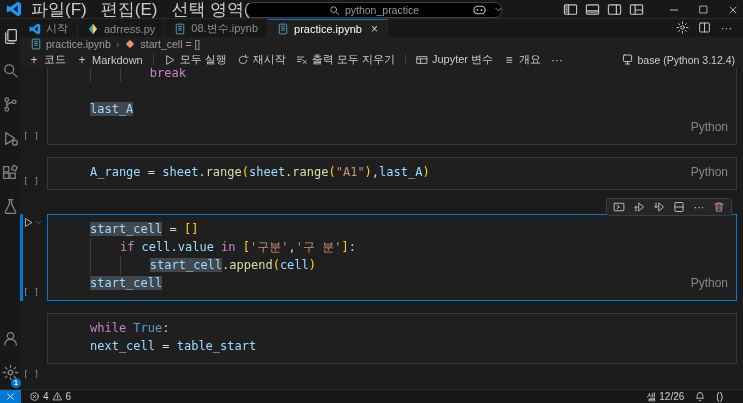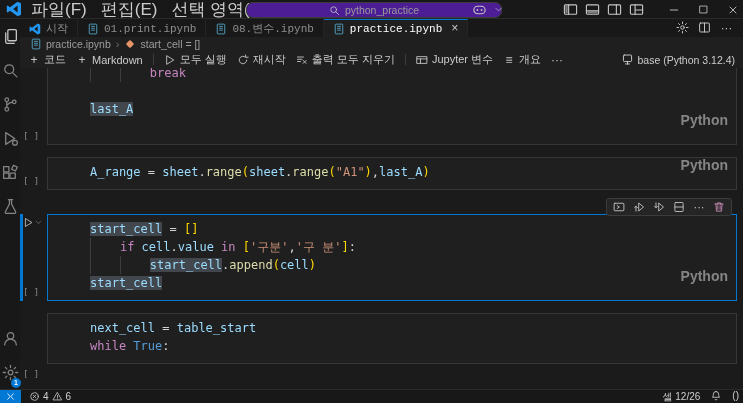--- a/index.html
+++ b/index.html
@@ -10,21 +10,21 @@
   .ico svg{width:100%;height:100%;display:block;}
   .i9{width:9px;height:9px}.i11{width:11px;height:11px}.i12{width:12px;height:12px}
   .i13{width:13px;height:13px}.i15{width:15px;height:15px}.i16{width:16px;height:16px}
 
   
   .titlebar{position:relative;height:19px;background:#181818;display:flex;align-items:center;
             padding:0 6px;gap:2px;border-bottom:1px solid #2a2a2a;box-sizing:border-box;}
   .menus{display:flex;align-items:center;}
   .menu-item{padding:0 7px;font-size:17px;color:#cccccc;cursor:default;}
   .nav{color:#b0b0b0;font-size:12px;padding:0 5px;}
-  .cmd{position:absolute;left:246px;top:2px;width:254px;height:14px;background:#4c1d95;
+  .cmd{position:absolute;left:246px;top:2px;width:254px;height:14px;background:#000000;
        border:1px solid #3d3d3d;border-radius:7px;display:flex;align-items:center;
        justify-content:center;gap:5px;color:#9a9a9a;font-size:10.5px;}
   .tb-right{position:absolute;right:4px;top:0;height:19px;display:flex;align-items:center;gap:8px;}
   .tb-right .grp{display:flex;align-items:center;gap:7px;}
   .wc{color:#c5c5c5;}
 
   
   .mainrow{display:flex;height:370px;}
   .abar{width:20px;background:#181818;display:flex;flex-direction:column;align-items:center;
         flex-shrink:0;}
@@ -32,21 +32,21 @@
            color:#848484;position:relative;}
   .ab-item .ico{width:17px;height:17px;color:#848484;}
   .ab-item.first .ico{color:#c8c8c8;}
   .ab-bottom{margin-top:auto;}
   .badge{position:absolute;right:-1px;bottom:1px;background:#0078d4;color:#fff;border-radius:50%;
          width:10px;height:10px;font-size:7px;line-height:10px;text-align:center;font-weight:bold;}
   .editorcol{flex:1;display:flex;flex-direction:column;min-width:0;}
 
   
   .tabstrip{height:18px;background:#181818;display:flex;align-items:stretch;}
-  .tabs{display:flex;font-family:Liberation Mono, monospace;}
+  .tabs{display:flex;}
   .tab{display:flex;align-items:center;gap:5px;padding:0 9px;font-size:11px;color:#8f8f8f;
        background:#181818;border-right:1px solid #252526;border-top:1px solid transparent;
        white-space:nowrap;box-sizing:border-box;}
   .tab .ico{width:12px;height:12px;}
   .tab.active{background:#1f1f1f;color:#ffffff;border-top:1px solid #0078d4;}
   .tab-close{margin-left:4px;color:#cccccc;font-size:12px;line-height:1;}
   .ed-actions{margin-left:auto;display:flex;align-items:center;gap:9px;padding:0 10px;}
   .ed-actions .ico{width:13px;height:13px;}
 
   
@@ -74,41 +74,41 @@
   .runbtn{position:absolute;top:3px;left:3px;display:flex;align-items:center;gap:1px;color:#c5c5c5;}
   .runbtn .ico{width:11px;height:11px;}
   .runbtn .chev{width:7px;height:7px;color:#9a9a9a;}
   .cellbox{position:relative;flex:1;background:#1f1f1f;border:1px solid #373737;
            padding:5px 0 8px 26px;min-width:0;}
   .cell-row.active .cellbox{border-color:#0078d4;}
   .cell-row.active::before{content:'';position:absolute;left:0;top:0;bottom:0;width:2.5px;
                            background:#0078d4;}
   .codeline{font-family:"DejaVu Sans Mono",monospace;font-size:12px;line-height:18px;height:18px;
             white-space:pre;padding-left:16px;}
-  .langlabel{position:absolute;right:8px;bottom:16px;font-size:14px;color:#858585;font-weight:bold;}
+  .langlabel{position:absolute;right:8px;bottom:10px;font-size:12px;color:#858585;}
   .celltoolbar{position:absolute;top:-16px;right:5px;background:#252526;border:1px solid #3c3c3c;
                border-radius:3px;display:flex;align-items:center;gap:8px;padding:2px 6px;z-index:5;}
   .ctb-btn{display:inline-flex;}
   .ctb-btn .ico{width:12px;height:12px;font-size:11px;color:#c5c5c5;}
   .ctb-btn.del .ico{color:#c98fb8;}
 
   
   .tok-kw{color:#C586C0}.tok-var{color:#9CDCFE}.tok-fn{color:#DCDCAA}.tok-str{color:#CE9178}
   .tok-num{color:#B5CEA8}.tok-pun{color:#D4D4D4}.tok-brk{color:#FFD700}.tok-const{color:#569CD6}
   .tok-ig{border-left:1px solid #3d3d3d;display:inline-block;height:18px;vertical-align:top;}
   .hl{background:#42464d;}
 
   
   .statusbar{height:14px;background:#181818;border-top:1px solid #2a2a2a;display:flex;
              align-items:center;font-size:10px;color:#cfcfcf;box-sizing:border-box;}
   .sb-remote{width:21px;height:100%;background:#0078d4;display:flex;align-items:center;
              justify-content:center;color:#fff;}
   .sb-remote .ico{color:#ffffff;}
   .sb-problems{display:flex;align-items:center;gap:3px;padding:0 8px;}
-  .sb-right{margin-left:auto;display:flex;align-items:flex-start;gap:10px;padding-right:4px;}
+  .sb-right{margin-left:auto;display:flex;align-items:center;gap:10px;padding-right:20px;}
 </style>
 </head>
 <body>
 
 <div class="app">
 
   <div class="titlebar">
     <span class="ico i16">
         <svg viewBox="0 0 16 16">
           <path fill="#2196f3" fill-rule="evenodd" d="M11.6.8 15 2.2v11.6l-3.4 1.4L4 9.8l-2.2 1.7-1-.5V5l1-.5L4 6.2 11.6.8zM11.6 4.4 7.2 8l4.4 3.6V4.4z"></path>
@@ -272,26 +272,26 @@
             <div class="tab">
               <span class="ico">
                 <svg viewBox="0 0 16 16">
                   <path fill="#2196f3" fill-rule="evenodd" d="M11.6.8 15 2.2v11.6l-3.4 1.4L4 9.8l-2.2 1.7-1-.5V5l1-.5L4 6.2 11.6.8zM11.6 4.4 7.2 8l4.4 3.6V4.4z"></path>
                 </svg>
               </span>
               <span class="tab-label">시작</span>
             </div>
             <div class="tab">
               <span class="ico">
-                <svg viewBox="0 0 16 16" fill="none" stroke="#519aba" stroke-width="1.3">
-                  <rect x="3" y="1.5" width="10" height="13" rx="1"></rect>
-                  <path d="M5.5 4.5h5M5.5 7h5M5.5 9.5h5"></path>
-                </svg>
-              </span>
-              <span class="tab-label">01.print.ipynb</span>
+                <svg viewBox="0 0 16 16">
+                  <polygon points="8,1 13.5,8 8,15" fill="#ffd043"></polygon>
+                  <polygon points="8,1 2.5,8 8,15" fill="#3aa3c6"></polygon>
+                </svg>
+              </span>
+              <span class="tab-label">adrress.py</span>
             </div>
             <div class="tab">
               <span class="ico">
                 <svg viewBox="0 0 16 16" fill="none" stroke="#519aba" stroke-width="1.3">
                   <rect x="3" y="1.5" width="10" height="13" rx="1"></rect>
                   <path d="M5.5 4.5h5M5.5 7h5M5.5 9.5h5"></path>
                 </svg>
               </span>
               <span class="tab-label">08.변수.ipynb</span>
             </div>
@@ -487,22 +487,22 @@
               <div class="codeline"><span class="tok-ig">    </span><span class="tok-ig">    </span><span class="tok-var hl">start_cell</span><span class="tok-pun">.</span><span class="tok-fn">append</span><span class="tok-brk">(</span><span class="tok-var">cell</span><span class="tok-brk">)</span></div>
               <div class="codeline"><span class="tok-var hl">start_cell</span></div>
               <div class="langlabel">Python</div>
             </div>
           </div>
           <div class="cell-row last">
             <div class="gutter">
               <div class="exec">[ ]</div>
             </div>
             <div class="cellbox">
+              <div class="codeline"><span class="tok-kw">while</span><span class="tok-pun"> </span><span class="tok-const">True</span><span class="tok-pun">:</span></div>
               <div class="codeline"><span class="tok-var">next_cell</span><span class="tok-pun"> = </span><span class="tok-var">table_start</span></div>
-              <div class="codeline"><span class="tok-kw">while</span><span class="tok-pun"> </span><span class="tok-const">True</span><span class="tok-pun">:</span></div>
             </div>
           </div>
         </div>
     </div>
   </div>
 
   <div class="statusbar">
     <div class="sb-remote">
       <span class="ico i11">
           <svg viewBox="0 0 16 16" fill="none" stroke="currentColor" stroke-width="1.2" stroke-linecap="round" stroke-linejoin="round">

